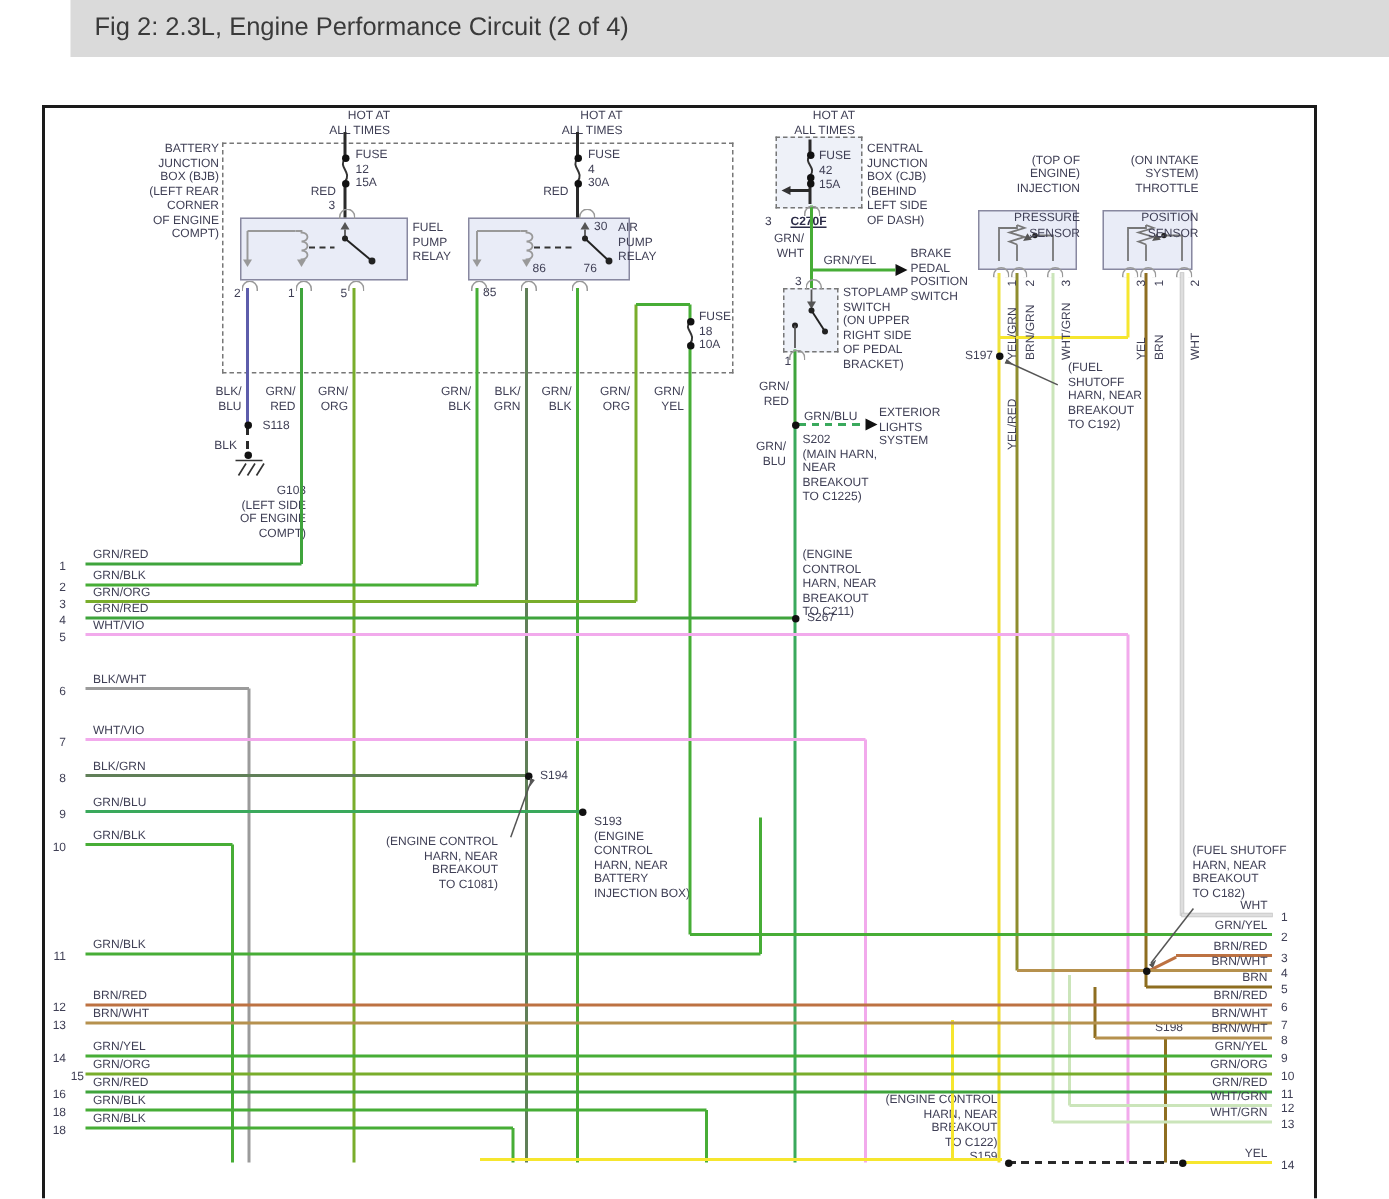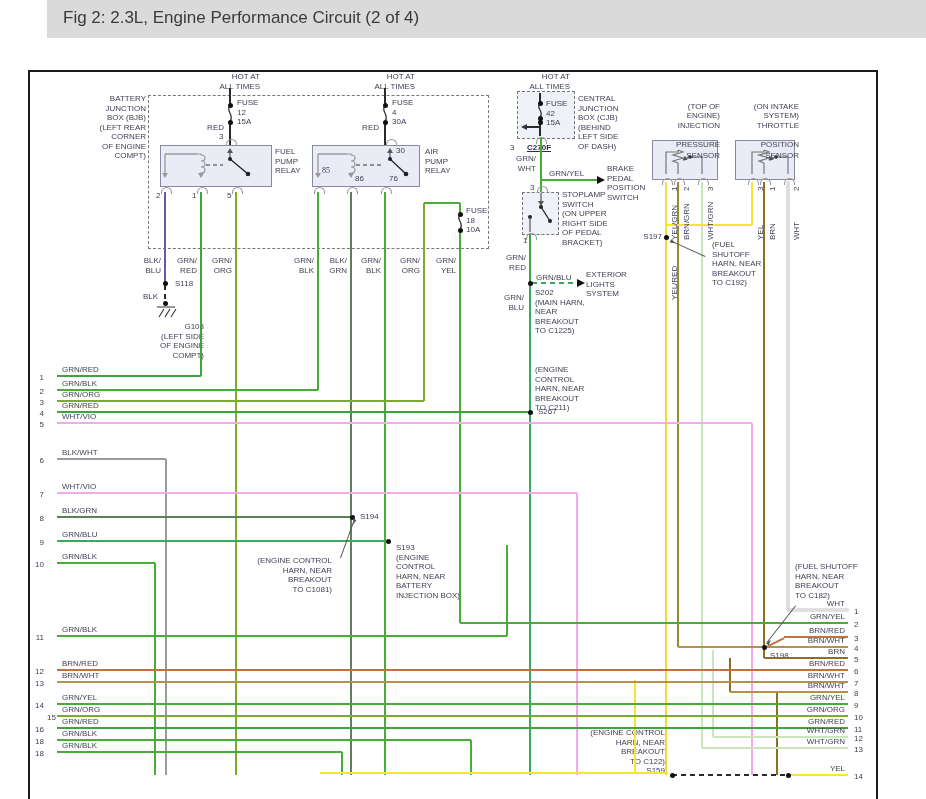--- a/index.html
+++ b/index.html
@@ -139,24 +139,24 @@
 RELAY</div>
   <div class="lbl" style="left:156px;top:191px;">2</div>
   <div class="lbl" style="left:192px;top:191px;">1</div>
   <div class="lbl" style="left:227px;top:191px;">5</div>
 
   <div class="lbl" style="left:392px;top:98px;">FUSE
 4
 30A</div>
   <div class="lbl ra" style="left:355px;top:123px;width:24px;">RED</div>
   <div class="lbl" style="left:396px;top:146px;">30</div>
-  <div class="lbl" style="left:425px;top:147px;">AIR
+  <div class="lbl" style="left:412px;top:147px;">AIR
 PUMP
 RELAY</div>
-  <div class="lbl" style="left:322px;top:166px;font-family:Liberation Serif, serif;">85</div>
+  <div class="lbl" style="left:322px;top:190px;">85</div>
   <div class="lbl" style="left:355px;top:174px;">86</div>
   <div class="lbl" style="left:389px;top:174px;">76</div>
 
   <div class="lbl" style="left:466px;top:206px;">FUSE
 18
 10A</div>
 
   <div class="lbl" style="left:546px;top:99px;">FUSE
 42
 15A</div>
@@ -241,21 +241,21 @@
 (ENGINE
 CONTROL
 HARN, NEAR
 BATTERY
 INJECTION BOX)</div>
 
   <div class="lbl" style="left:795px;top:562px;">(FUEL SHUTOFF
 HARN, NEAR
 BREAKOUT
 TO C182)</div>
-  <div class="lbl" style="left:770px;top:651px;">S198</div>
+  <div class="lbl" style="left:770px;top:680px;">S198</div>
   <div class="lbl ra" style="left:575px;top:728px;width:90px;">(ENGINE CONTROL
 HARN, NEAR
 BREAKOUT
 TO C122)
 S159</div>
 <div class="wire" style="left: 229px; top: 88px; width: 2px; height: 17px; background: rgb(42, 42, 42);"></div>
     <div class="wire" style="left: 229px; top: 122px; width: 2px; height: 23px; background: rgb(42, 42, 42);"></div>
     <div class="wire" style="left: 384px; top: 88px; width: 2px; height: 17px; background: rgb(42, 42, 42);"></div>
     <div class="wire" style="left: 384px; top: 122px; width: 2px; height: 23px; background: rgb(42, 42, 42);"></div>
     <div class="wire" style="left: 539px; top: 93px; width: 2px; height: 10px; background: rgb(42, 42, 42);"></div>

